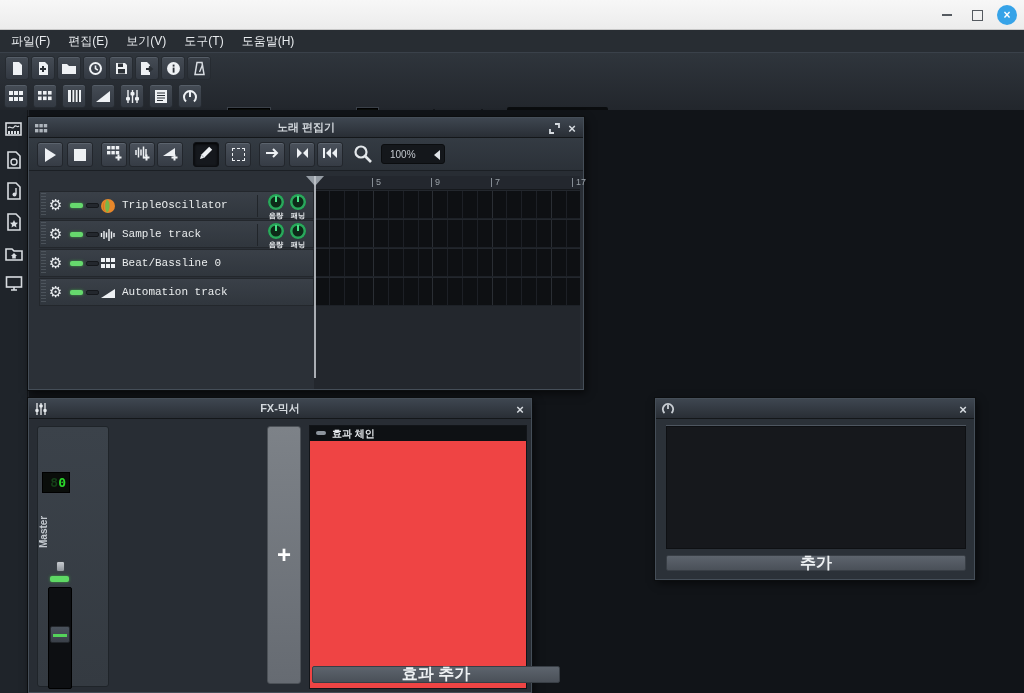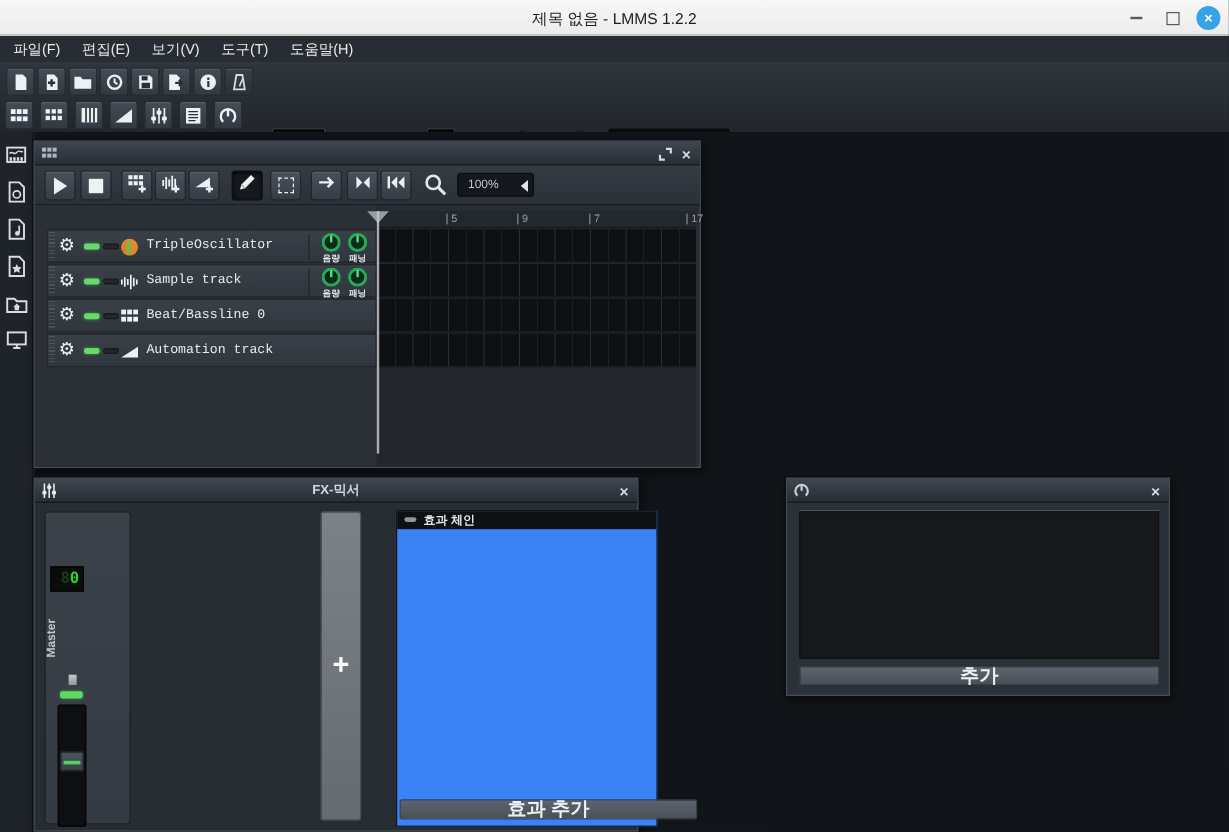--- a/index.html
+++ b/index.html
@@ -136,21 +136,21 @@
   #fx-fader { position:absolute; left:10px; top:160px; width:24px; height:102px;
     background:#0d0f12; border:1px solid #000; border-radius:2px; }
   #fx-fader .handle { position:absolute; left:1px; right:1px; top:38px; height:17px;
     background:linear-gradient(#4a525c,#3a4049); border:1px solid #22262b; border-radius:2px; }
   #fx-fader .handle::after { content:""; position:absolute; left:2px; right:2px; top:7px; height:3px; background:#54d35a; }
   #fx-newchan { position:absolute; left:238px; top:27px; width:34px; height:258px;
     background:linear-gradient(#7d8288,#666b72); border-radius:3px; border:1px solid #4c5157;
     display:flex; align-items:center; justify-content:center;
     color:#fff; font-size:24px; font-weight:bold; }
   #fx-chain { position:absolute; left:280px; top:26px; width:218px; height:264px;
-    background:#3b82f6; border:1px solid #121519;margin-left:21px; }
+    background:#ef4444; border:1px solid #121519; }
   #fx-chain-header { position:absolute; left:0; top:0; right:0; height:15px; background:#0e1114; }
   #fx-chain-led { position:absolute; left:6px; top:5px; width:10px; height:4px;
     border-radius:2px; background:#8d959d; }
   #fx-chain-title { position:absolute; left:22px; top:1px; font-size:10px; font-weight:bold; color:#e4e8eb; }
   .gray-btn { position:absolute; background:linear-gradient(#5d646d,#4a5058);
     border:1px solid #383e45; border-radius:2px; color:#eef1f3; font-size:16px;
     font-weight:bold; display:flex; align-items:center; justify-content:center; }
   #fx-add-effect { left:2px; top:240px; width:248px; height:17px; }
 
   
@@ -158,21 +158,20 @@
   #cr-panel { position:absolute; left:10px; top:27px; width:300px; height:123px;
     background:#16181c; border:1px solid #0e1013; box-shadow:0 -1px 0 #4e5660; }
   #cr-add { left:10px; top:156px; width:300px; height:16px; }
 
   svg { overflow:visible; }
 </style>
 </head>
 <body>
 
 <div id="titlebar">
-  <div class="title">제목 없음 - LMMS 1.2.2</div>
   <div class="winctl" style="right:62px;">
       <div class="min-bar"></div>
     </div>
   <div class="winctl" style="right:32px;">
       <div class="max-box"></div>
     </div>
   <div class="winctl" style="right:2px;">
       <div class="close-circle">×</div>
     </div>
 </div>
@@ -431,20 +430,21 @@
     <span class="wt-icon"><svg width="14" height="13">
           <g fill="#aeb5bc">
             <rect x="1" y="2" width="3.4" height="3.4"></rect>
             <rect x="5.4" y="2" width="3.4" height="3.4"></rect>
             <rect x="9.8" y="2" width="3.4" height="3.4"></rect>
             <rect x="1" y="7" width="3.4" height="3.4"></rect>
             <rect x="5.4" y="7" width="3.4" height="3.4"></rect>
             <rect x="9.8" y="7" width="3.4" height="3.4"></rect>
           </g>
         </svg></span>
+    <span class="wt-text">노래 편집기</span>
     <span class="wt-btn" style="right:22px;">
         <svg width="11" height="11">
           <path d="M1 6v4h4M10 5V1H6" fill="none" stroke="#d6dbe0" stroke-width="1.8"></path>
         </svg>
       </span>
     <span class="wt-btn" style="right:4px;">×</span>
   </div>
 
   <div id="se-toolbar">
     <div class="sbtn" style="left:8px;">

